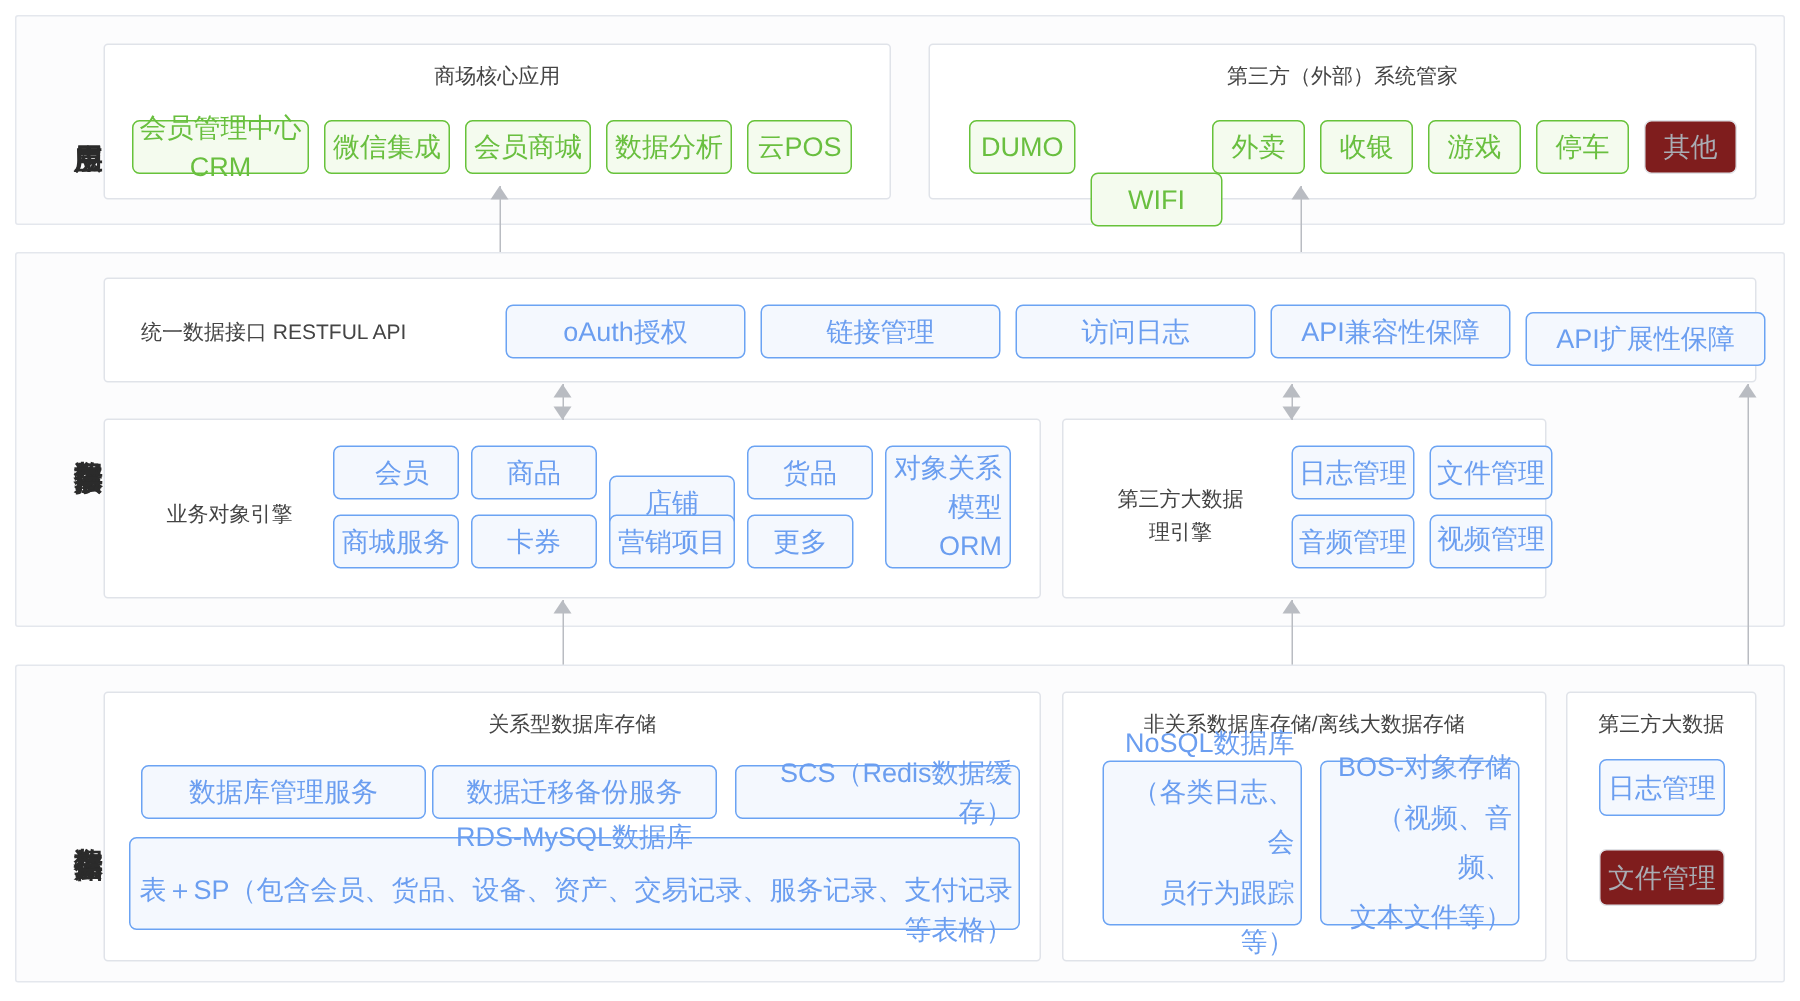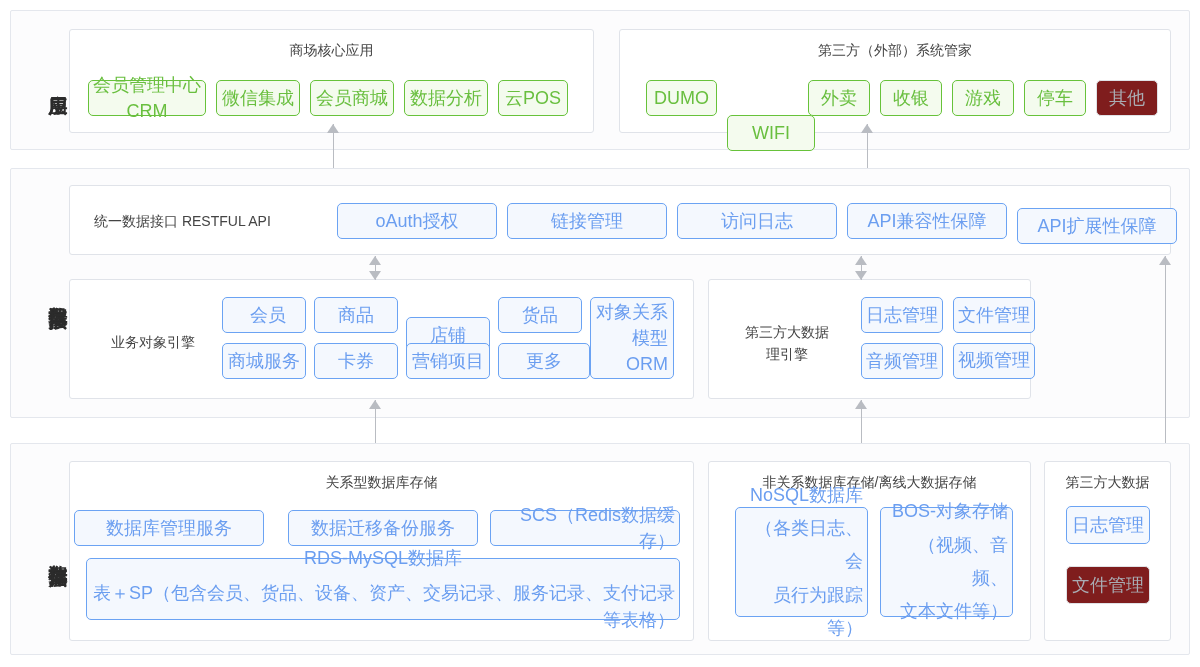--- a/index.html
+++ b/index.html
@@ -185,21 +185,21 @@
 
     <div class="panel" style="left:58px; top:110px; width:625px; height:120px;">
       <div class="side-title" style="left:18px; top:52px; width:130px;">业务对象引擎</div>
       <div class="chip blue" style="left:152px; top:17px; width:84px; height:36px;padding-left:12px;">会员</div>
       <div class="chip blue" style="left:244px; top:17px; width:84px; height:36px;">商品</div>
       <div class="chip blue" style="left:336px; top:17px; width:84px; height:36px;margin-top:20px;">店铺</div>
       <div class="chip blue" style="left:428px; top:17px; width:84px; height:36px;">货品</div>
       <div class="chip blue" style="left:152px; top:63px; width:84px; height:36px;">商城服务</div>
       <div class="chip blue" style="left:244px; top:63px; width:84px; height:36px;">卡券</div>
       <div class="chip blue" style="left:336px; top:63px; width:84px; height:36px;">营销项目</div>
-      <div class="chip blue" style="left:428px; top:63px; width:92px; height:36px;">更多</div>
+      <div class="chip blue" style="left:428px; top:63px; width:71px; height:36px;">更多</div>
       <div class="chip blue" style="left:520px; top:17px; width:84px; height:82px; flex-direction:column;">对象关系
 模型
 ORM</div>
     </div>
 
     <div class="panel" style="left:697px; top:110px; width:323px; height:120px;">
       <div class="side-title" style="left:12px; top:42px; width:132px; white-space:pre-line;">第三方大数据
 理引擎</div>
       <div class="chip blue" style="left:152px; top:17px; width:82px; height:36px;">日志管理</div>
       <div class="chip blue" style="left:244px; top:17px; width:82px; height:36px;">文件管理</div>
@@ -234,21 +234,21 @@
     <div class="shaft"></div>
       <div class="head up"></div>
       <div class="head down"></div>
   </div>
 
   <div class="layer" style="left:10px; top:443px; width:1180px; height:212px;">
     <div class="layer-label" style="top:28px; height:160px;">数据存储层</div>
 
     <div class="panel" style="left:58px; top:17px; width:625px; height:180px;">
       <div class="panel-title">关系型数据库存储</div>
-      <div class="chip blue" style="left:4px; top:48px; width:190px; height:36px;">数据库管理服务</div>
+      <div class="chip blue" style="left:24px; top:48px; width:190px; height:36px;">数据库管理服务</div>
       <div class="chip blue" style="left:218px; top:48px; width:190px; height:36px;">数据迁移备份服务</div>
       <div class="chip blue" style="left:420px; top:48px; width:190px; height:36px;">SCS（Redis数据缓存）</div>
       <div class="chip blue" style="left:16px; top:96px; width:594px; height:62px; flex-direction:column; gap:9px;">
         <span>RDS-MySQL数据库</span>
         <span>表＋SP（包含会员、货品、设备、资产、交易记录、服务记录、支付记录等表格）</span>
       </div>
     </div>
 
     <div class="panel" style="left:697px; top:17px; width:323px; height:180px;">
       <div class="panel-title">非关系数据库存储/离线大数据存储</div>

